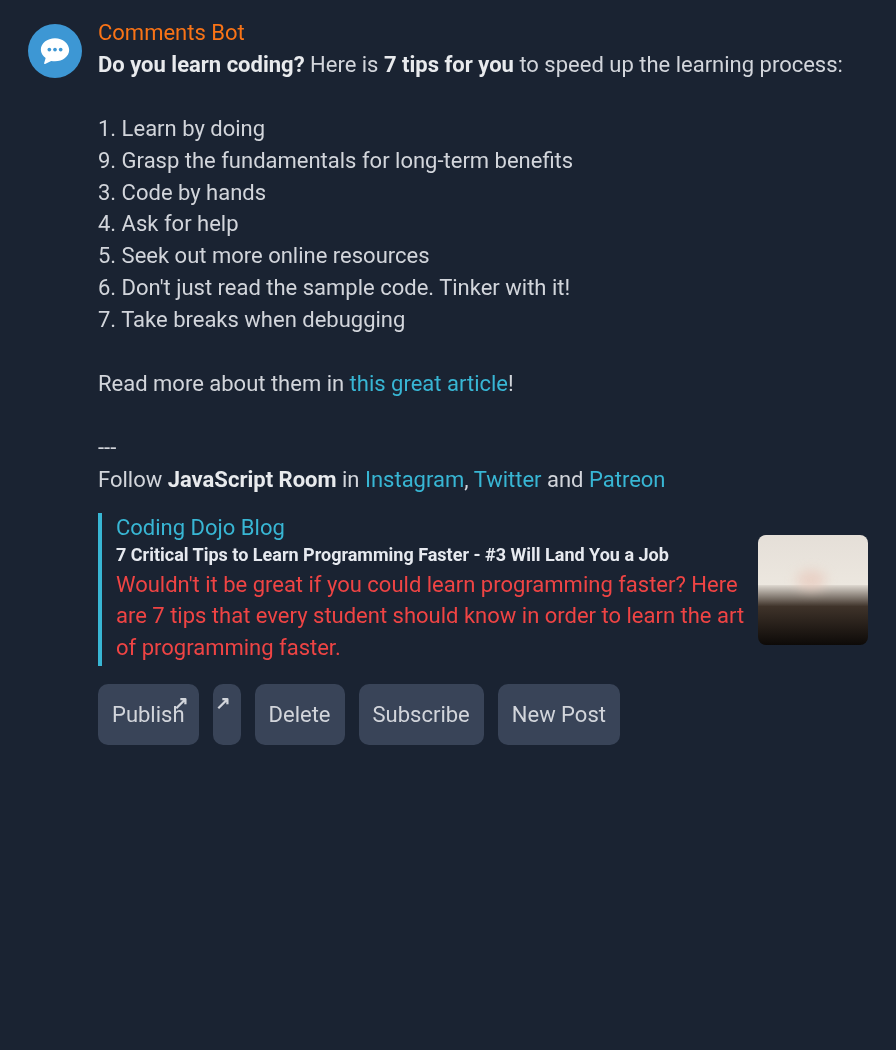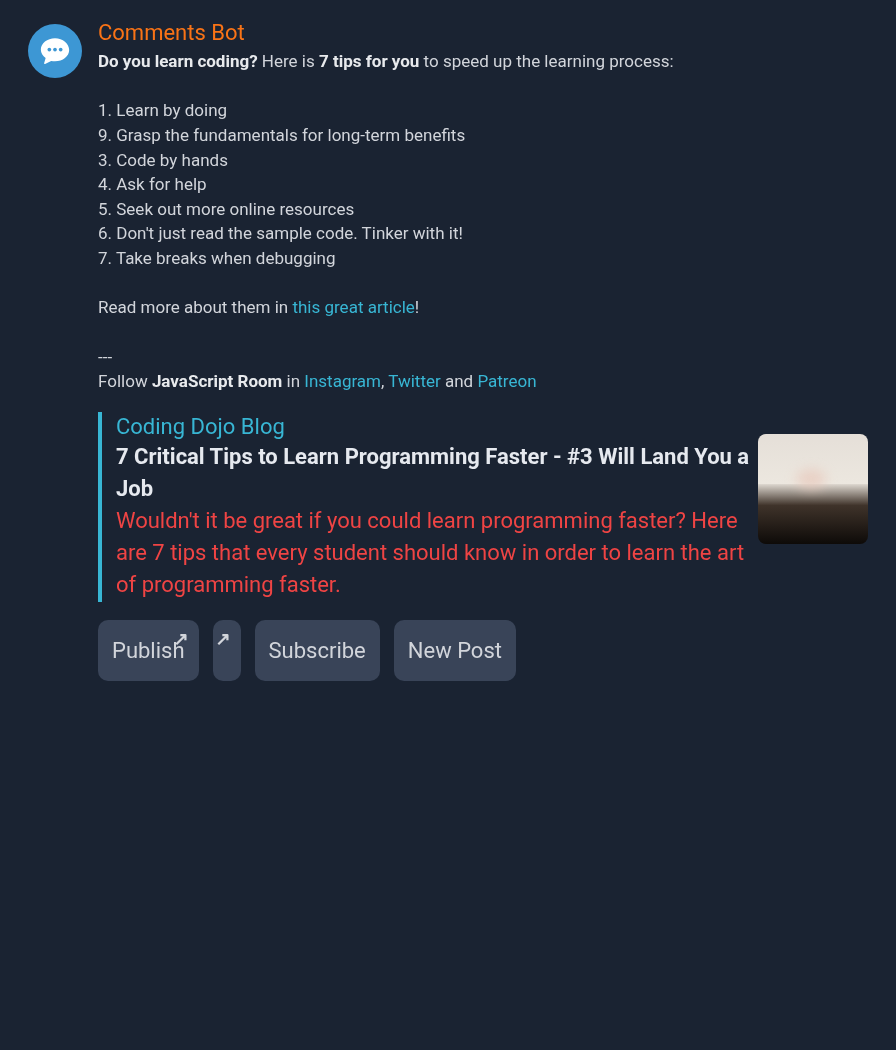--- a/index.html
+++ b/index.html
@@ -44,21 +44,21 @@
     }
 
     .author {
       color: #f97316;
       font-weight: 400;
       font-size: 22px;
       margin-bottom: 4px;
     }
 
     .post-body {
-      font-size: 17px;
+      font-size: 22px;
       line-height: 1.45;
       color: #d2d5db;
     }
 
     .post-body b {
       color: #e8eaed;
       font-weight: 700;
     }
 
     .link {
@@ -79,21 +79,21 @@
     }
 
     .preview-source {
       color: #38b6d4;
       font-size: 22px;
       margin-bottom: 2px;
     }
 
     .preview-title {
       font-weight: 700;
-      font-size: 22px;
+      font-size: 18px;
       color: #e6e9ef;
       line-height: 1.45;
     }
 
     .preview-desc {
       color: #ef4444;
       font-size: 22px;
       line-height: 1.45;
     }
 
@@ -209,20 +209,23 @@
       <div class="btn-row">
         <button class="btn btn-full">
           <span>Publish</span>
           <span class="corner-icon">↗</span>
         </button>
       </div>
       <div class="btn-row">
         <button class="btn">
           <span class="corner-icon">↗</span>
         </button>
+        <button class="btn">
+          <span>Delete</span>
+        </button>
       </div>
       <div class="btn-row">
         <button class="btn">
           <span>Subscribe</span>
         </button>
         <button class="btn">
           <span>New Post</span>
         </button>
       </div>
     </div>

